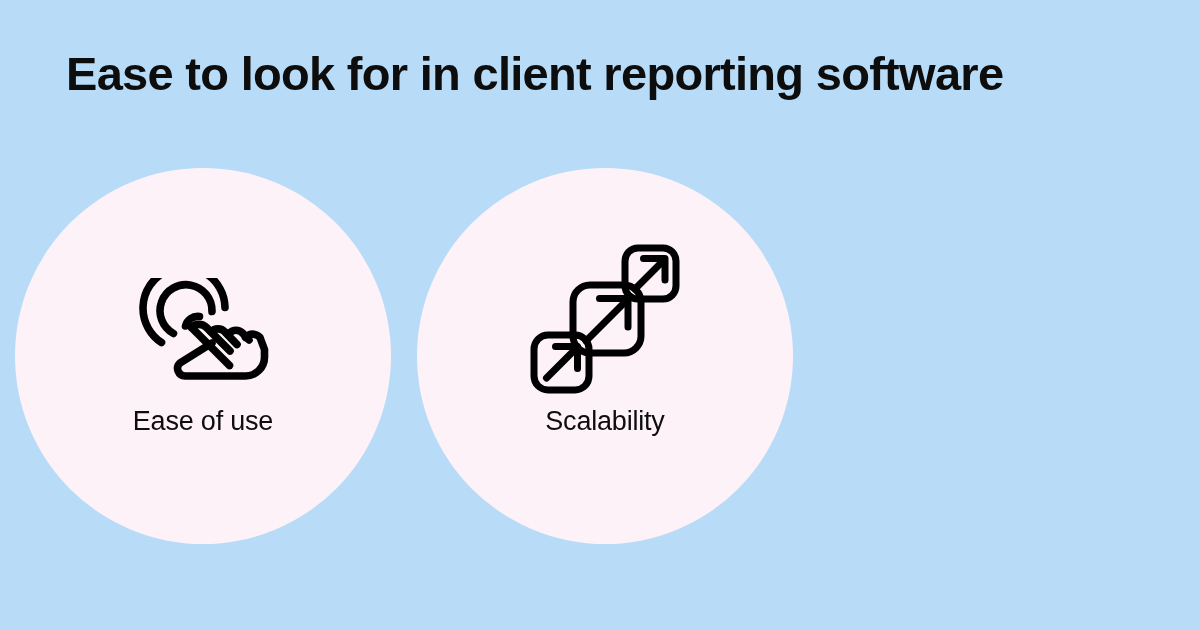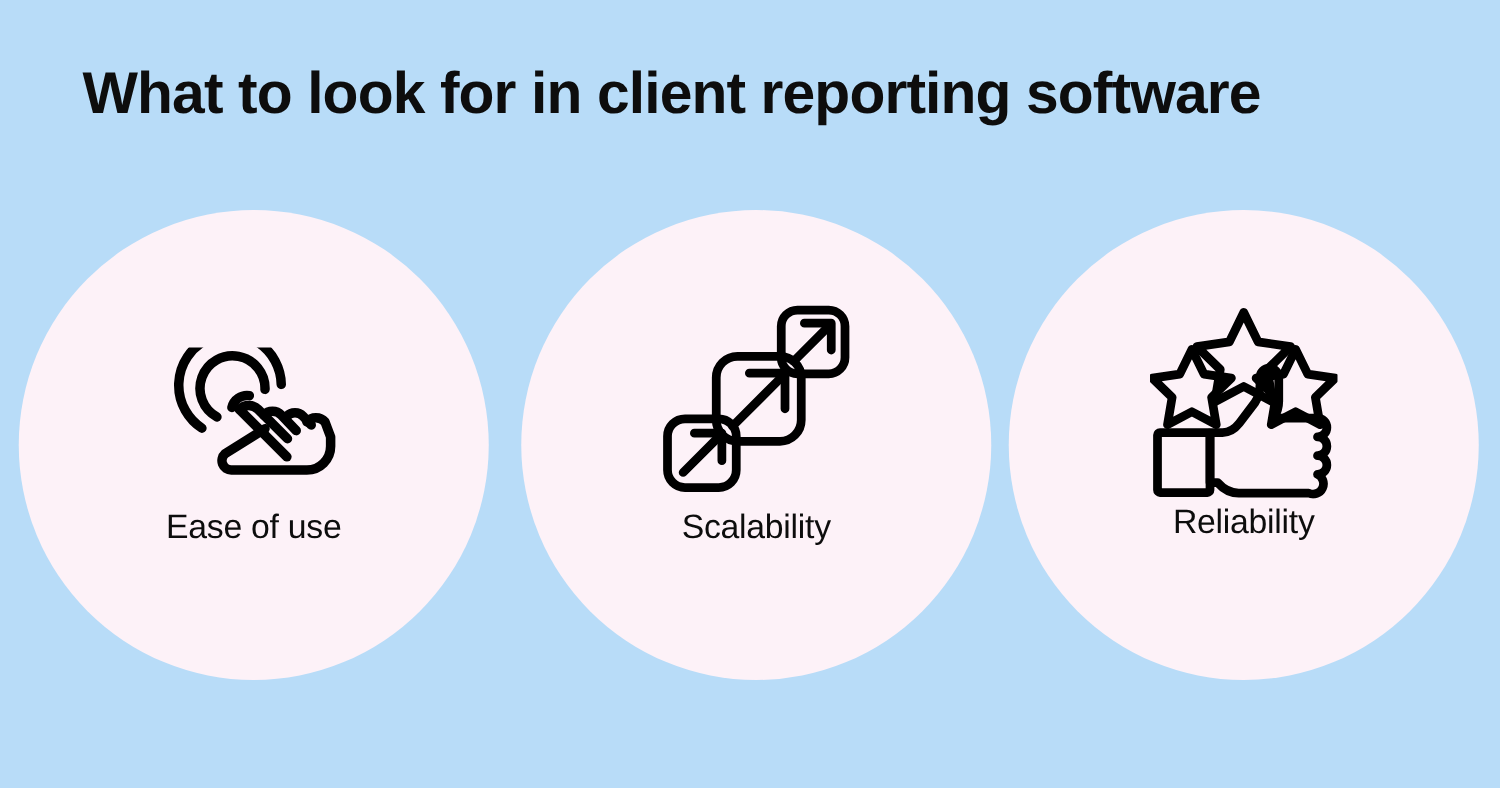--- a/index.html
+++ b/index.html
@@ -79,21 +79,21 @@
   }
   .card-3 .card-label { top: 234px; }
   .card-3 .icon-wrap { top: 88px; }
   .card-2 .icon-wrap { top: 86px; }
 </style>
 </head>
 <body>
 
 <div class="canvas">
 
-  <div class="page-title">What to look for in client reporting software</div>
+  <div class="page-title">Ease to look for in client reporting software</div>
 
   <div class="cards">
 
     <div class="card card-1">
       <div class="icon-wrap">
         <svg width="132" height="102" viewBox="0 0 132 102" fill="none" stroke="#000000" stroke-width="7.6" stroke-linecap="round" stroke-linejoin="round">
 
           <path d="M36.5 55.5 A26 26 0 1 1 75 33.5"></path>
           <path d="M24.5 64.5 A41 41 0 1 1 88 29.5"></path>
           <path d="M48.5 48 A12.5 12.5 0 0 1 62.5 38.5"></path>
@@ -126,44 +126,15 @@
           <path d="M70.5 55.5 L99 55.5 L99 84"></path>
 
           <rect x="96" y="5" width="51" height="51" rx="13"></rect>
           <path d="M106 46 L134.5 17.5"></path>
           <path d="M114.5 15.5 L136 15.5 L136 37"></path>
         </svg>
       </div>
       <div class="card-label">Scalability</div>
     </div>
 
-    <div class="card card-3">
-      <div class="icon-wrap">
-        <svg width="150" height="155" viewBox="0 0 150 155" fill="none" stroke="#000000" stroke-width="7" stroke-linecap="round" stroke-linejoin="round">
-
-          <path d="M75 6 L86.5 29.5 L112.5 33.3 L93.8 51.6 L98.2 77.5
-                   L75 65.2 L51.8 77.5 L56.2 51.6 L37.5 33.3 L63.5 29.5 Z"></path>
-
-          <path d="M26.5 35.5 L36.2 55.3 L58.1 58.5 L42.3 73.9 L46 95.7
-                   L26.5 85.4 L7 95.7 L10.7 73.9 L-5.1 58.5 L16.8 55.3 Z" transform="translate(7,0)"></path>
-
-          <path d="M26.5 35.5 L36.2 55.3 L58.1 58.5 L42.3 73.9 L46 95.7
-                   L26.5 85.4 L7 95.7 L10.7 73.9 L-5.1 58.5 L16.8 55.3 Z" transform="translate(90,0)"></path>
-
-          <rect x="6" y="102" width="42" height="48" rx="2"></rect>
-
-          <path d="M48 102 L58 102
-                   C64 102 68 99 71.5 94.5
-                   L84 78 C87 73.5 88 69.5 88 64 L88 58
-                   A7.5 7.5 0 0 1 103 58 L103 77
-                   C103 82 101.5 86.5 99 90.5 L134 90.5
-                   A7.5 7.5 0 0 1 134 105.5
-                   A7.5 7.5 0 0 1 134 120.5
-                   A7.5 7.5 0 0 1 134 135.5
-                   A7.5 7.5 0 0 1 127 150.5 L71 150.5
-                   C64 150.5 58 146.5 54 142 L48 142 Z"></path>
-        </svg>
-      </div>
-      <div class="card-label">Reliability</div>
-    </div>
 
   </div>
 </div>
 
 </body></html>

